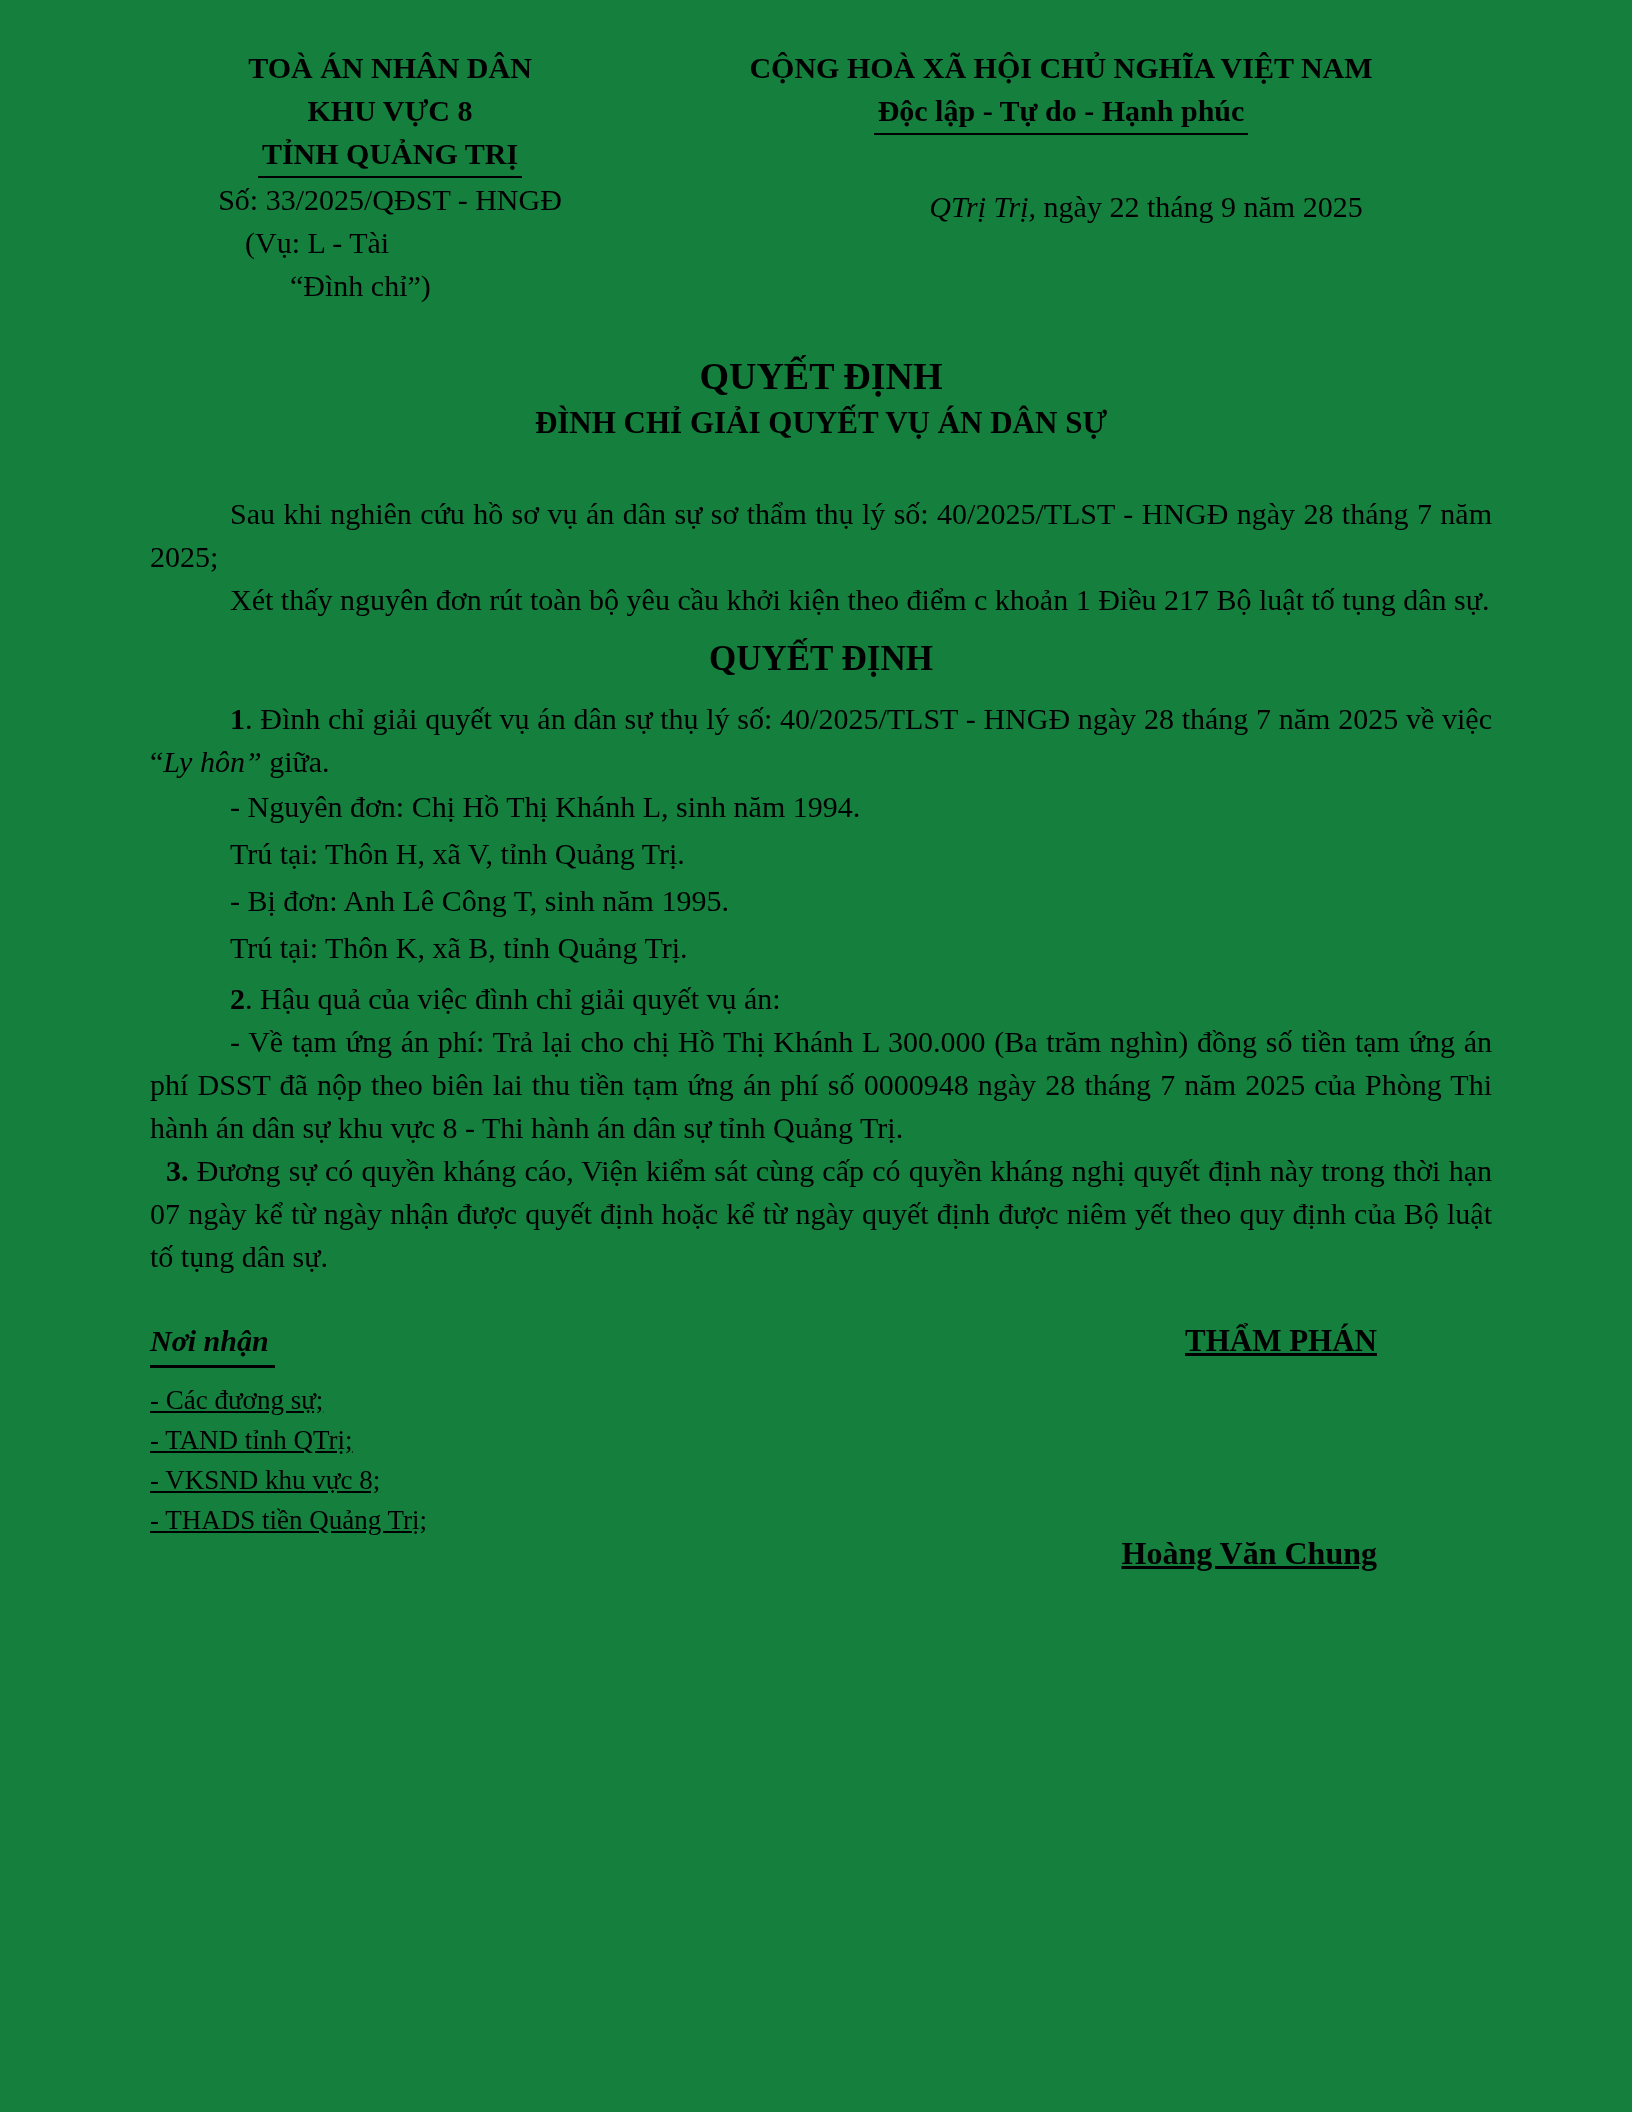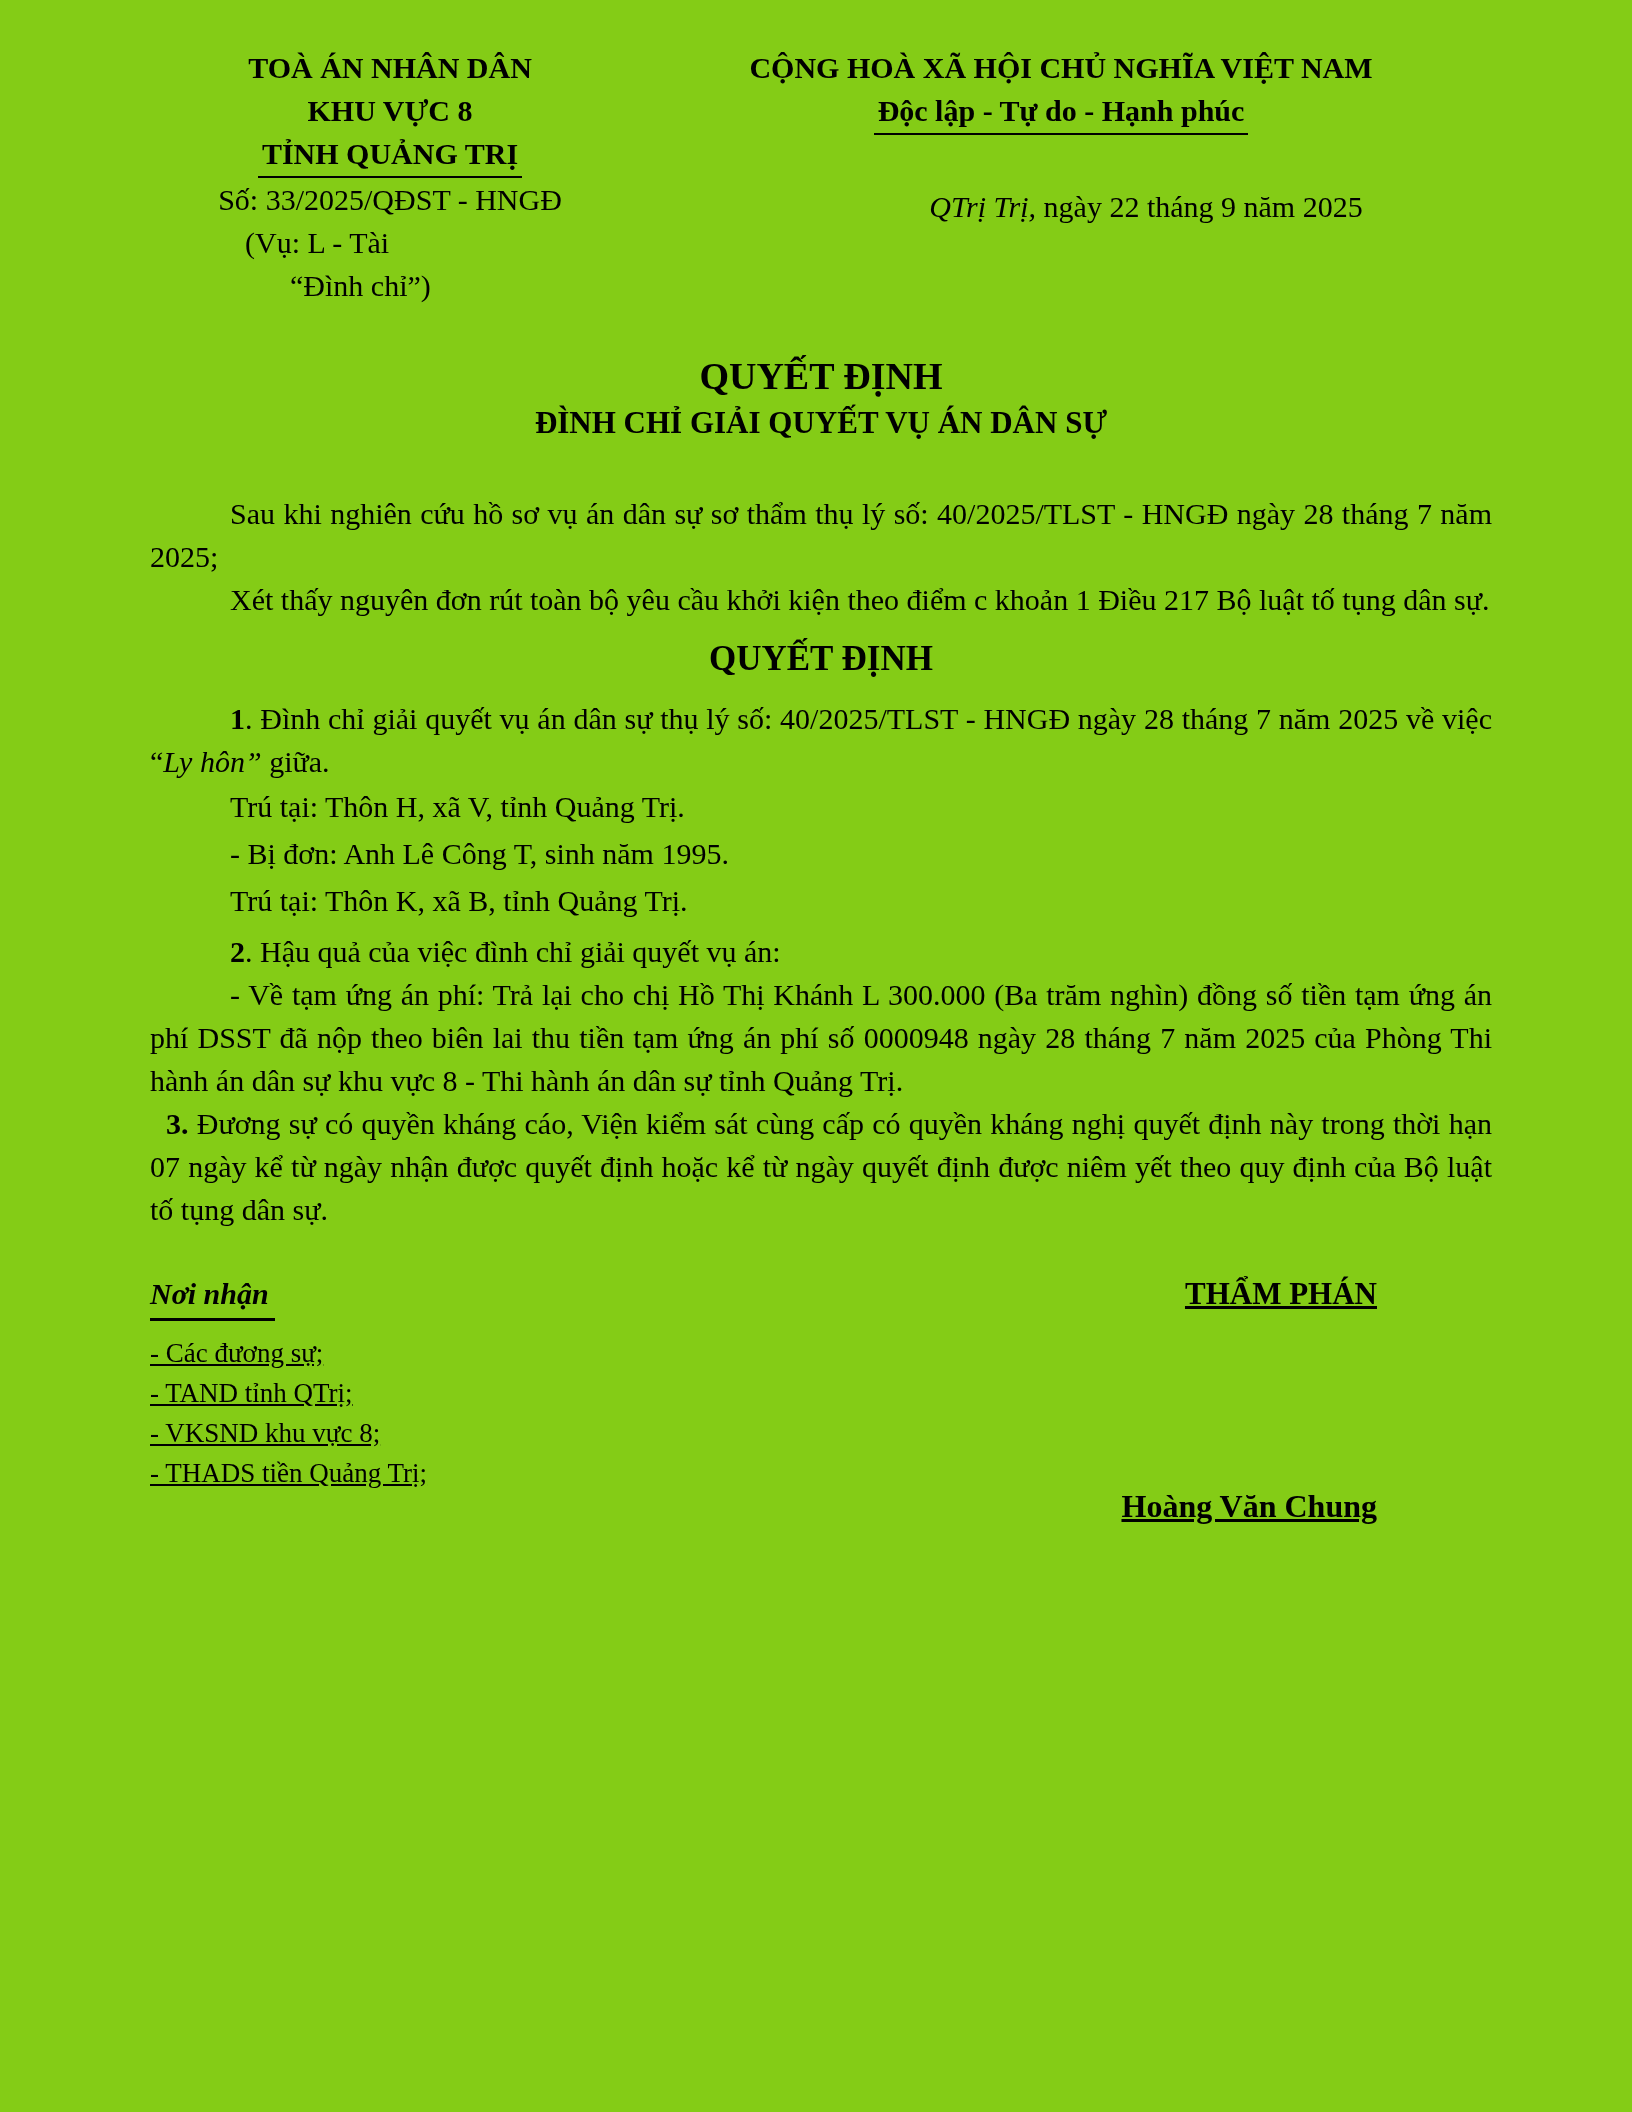--- a/index.html
+++ b/index.html
@@ -5,21 +5,21 @@
   html, body {
     margin: 0;
     padding: 0;
     background: #ffffff;
   }
   .page {
     position: relative;
     width: 1632px;
     height: 2112px;
     box-sizing: border-box;
-    background: #84cc16;
+    background: #15803d;
     color: #000000;
     font-family: "Liberation Serif", "DejaVu Serif", serif;
     font-size: 30px;
     padding: 46px 140px 0 150px;
     overflow: hidden;
   }
   
   .header {
     display: flex;
   }
@@ -170,20 +170,21 @@
   </div>
 
   <div class="body-block">
     <p class="para">Sau khi nghiên cứu hồ sơ vụ án dân sự sơ thẩm thụ lý số: 40/2025/TLST - HNGĐ ngày 28 tháng 7 năm 2025;</p>
     <p class="para">Xét thấy nguyên đơn rút toàn bộ yêu cầu khởi kiện theo điểm c khoản 1 Điều 217 Bộ luật tố tụng dân sự.</p>
 
     <div class="decision-heading">QUYẾT ĐỊNH</div>
 
     <p class="para"><span class="bold">1</span><span>. Đình chỉ giải quyết vụ án dân sự thụ lý số: 40/2025/TLST - HNGĐ ngày 28 tháng 7 năm 2025 về việc “</span><span class="italic">Ly hôn”</span><span> giữa.</span></p>
 
+    <p class="party-line">- Nguyên đơn: Chị Hồ Thị Khánh L, sinh năm 1994.</p>
     <p class="party-line">Trú tại: Thôn H, xã V, tỉnh Quảng Trị.</p>
     <p class="party-line">- Bị đơn: Anh Lê Công T, sinh năm 1995.</p>
     <p class="party-line">Trú tại: Thôn K, xã B, tỉnh Quảng Trị.</p>
 
     <p class="para item2-line"><span class="bold">2</span><span>. Hậu quả của việc đình chỉ giải quyết vụ án:</span></p>
 
     <p class="para">- Về tạm ứng án phí: Trả lại cho chị Hồ Thị Khánh L 300.000 (Ba trăm nghìn) đồng số tiền tạm ứng án phí DSST đã nộp theo biên lai thu tiền tạm ứng án phí số 0000948 ngày 28 tháng 7 năm 2025 của Phòng Thi hành án dân sự khu vực 8 - Thi hành án dân sự tỉnh Quảng Trị.</p>
 
     <p class="para para-item3"><span class="bold">3.</span><span> Đương sự có quyền kháng cáo, Viện kiểm sát cùng cấp có quyền kháng nghị quyết định này trong thời hạn 07 ngày kể từ ngày nhận được quyết định hoặc kể từ ngày quyết định được niêm yết theo quy định của Bộ luật tố tụng dân sự.</span></p>
   </div>

